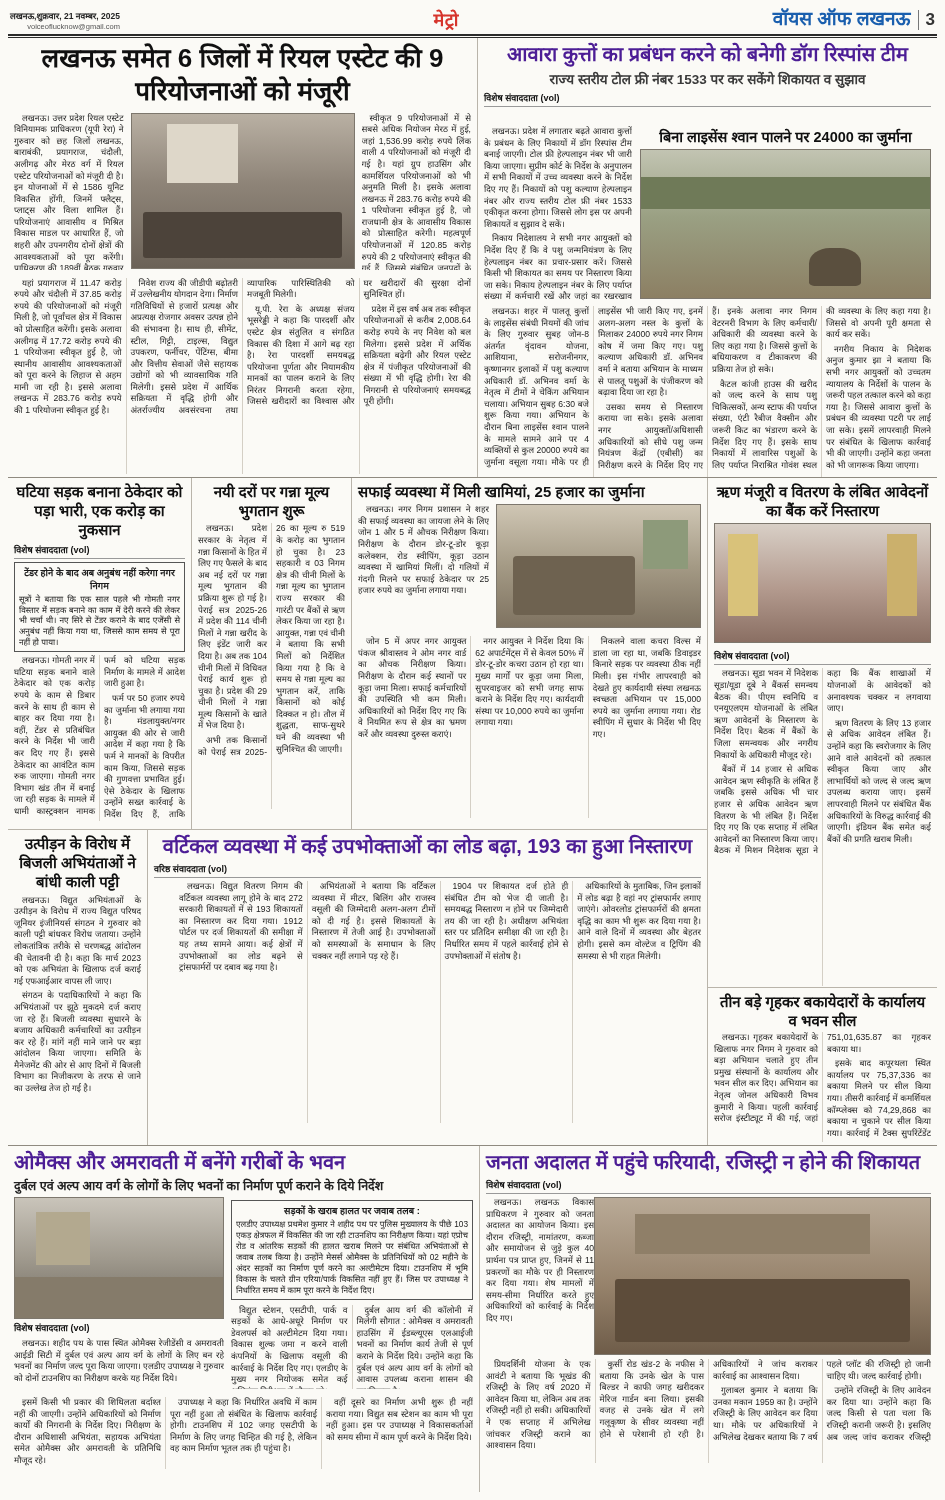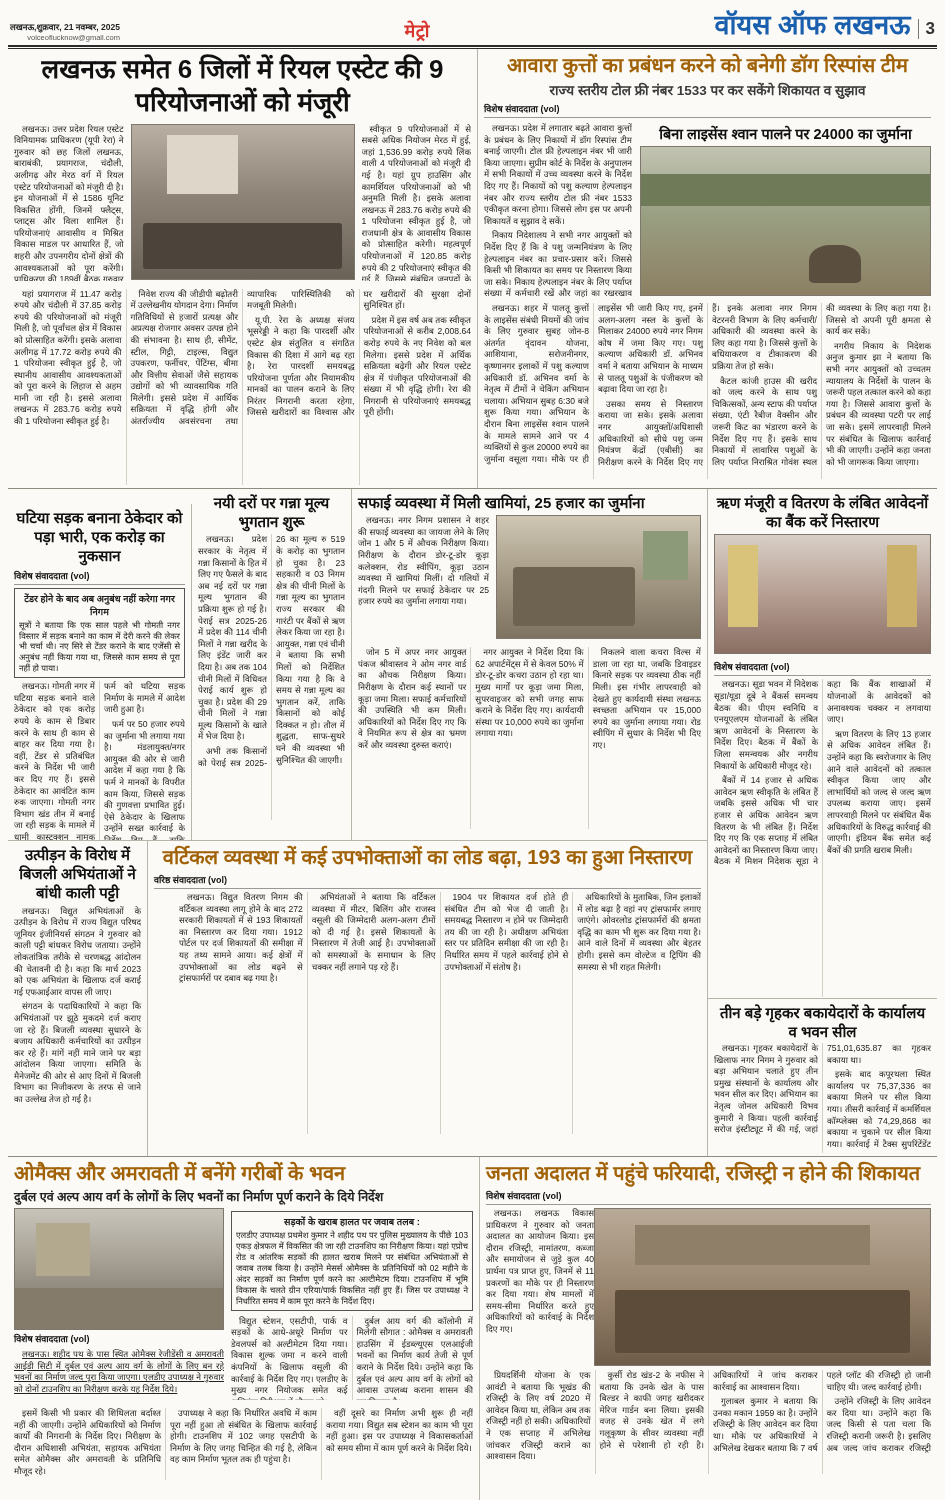--- a/index.html
+++ b/index.html
@@ -7,31 +7,31 @@
   body{font-family:"Liberation Sans","DejaVu Sans",sans-serif;}
   .page{position:relative;width:945px;height:1500px;margin:0 auto;background:#fbfaf6;color:#1c1c1c;padding:4px 8px 6px;overflow:hidden;}
 
   
   .masthead{display:flex;align-items:flex-end;justify-content:space-between;padding:1px 2px 3px;}
   .mast-left{line-height:1.25;}
   .dateline{font-size:8.5px;font-weight:bold;color:#222;}
   .email{font-size:7.5px;color:#555;text-align:right;}
   .section-name{color:#d6342c;font-weight:bold;font-size:18px;letter-spacing:.5px;}
   .mast-right{display:flex;align-items:baseline;gap:7px;}
-  .brand{color:#1a5fae;font-weight:bold;font-size:27px;}
+  .brand{color:#1a5fae;font-weight:bold;font-size:19px;}
   .pg-num{font-size:17px;font-weight:bold;color:#333;border-left:1.5px solid #777;padding-left:7px;}
   .double-rule{height:4px;border-top:2px solid #2b2b2b;border-bottom:1px solid #2b2b2b;}
 
   
   .row{display:flex;}
   article,aside{overflow:hidden;}
   article{padding:4px 6px;}
   .v-sep{border-right:1px solid #b9b4aa;}
   .hl-xl{font-size:26px;line-height:1.28;text-align:center;font-weight:bold;color:#101010;}
-  .hl-lg{font-size:20px;line-height:1.25;font-weight:bold;color:#a16207;}
+  .hl-lg{font-size:20px;line-height:1.25;font-weight:bold;color:#4c1d95;}
   .hl-md{font-size:15px;line-height:1.28;font-weight:bold;color:#101010;}
   .center{text-align:center;}
   .subhead{font-size:13.5px;color:#3a3a3a;text-align:center;font-weight:bold;margin-top:3px;}
   .byline{font-size:9px;font-weight:bold;color:#111;padding:3px 0 2px;border-bottom:1px solid #999;margin-bottom:3px;}
   .bp{font-size:8.6px;line-height:1.35;text-align:justify;color:#232323;margin-bottom:3px;text-indent:8px;}
   .cols{column-gap:9px;column-rule:1px solid #d4cfc5;overflow:hidden;}
   .c2{column-count:2;} .c3{column-count:3;} .c4{column-count:4;}
   .photo{position:relative;border:1px solid #7d776d;overflow:hidden;}
   .inset-box{border:1.2px solid #555;padding:3px 4px;margin:3px 0;overflow:hidden;}
   .box-title{display:block;font-size:9.5px;font-weight:bold;text-align:center;margin-bottom:2px;}
@@ -40,36 +40,36 @@
   
   .top-row{height:440px;border-bottom:1.5px solid #8f8a80;}
   .art-rera{width:470px;}
   .rera-top{display:flex;gap:7px;height:160px;margin-top:4px;}
   .rera-col{width:112px;overflow:hidden;}
   .photo-rera{width:224px;height:156px;flex:0 0 auto;background:linear-gradient(180deg,#b9b0a3 0%,#8e8478 45%,#6b6257 100%);}
   .photo-rera::before{content:"";position:absolute;left:16%;top:7%;width:32%;height:38%;background:#ded7c9;}
   .photo-rera::after{content:"";position:absolute;left:5%;bottom:6%;width:90%;height:30%;background:#4c433a;border-radius:3px;}
   .rera-bottom{height:196px;margin-top:5px;}
   .art-dog{flex:1;}
-  .dog-top{display:flex;gap:8px;height:176px;margin-top:5px;justify-content:flex-end;}
+  .dog-top{display:flex;gap:8px;height:176px;margin-top:19px;justify-content:flex-end;}
   .dog-leftcol{width:148px;overflow:hidden;}
   .dog-right{flex:1;}
   .dog-subhl{font-size:14.5px;font-weight:bold;text-align:center;margin-bottom:3px;color:#101010;}
   .photo-dog{width:100%;height:150px;background:linear-gradient(180deg,#c2c4b2 0%,#9aa083 45%,#8c7f63 100%);}
   .photo-dog::before{content:"";position:absolute;left:0;top:18%;width:100%;height:22%;background:#6f7a58;}
   .photo-dog::after{content:"";position:absolute;left:58%;bottom:8%;width:18%;height:26%;background:#5a4f3e;border-radius:40% 40% 10% 10%;}
   .dog-bottom{height:176px;margin-top:4px;}
 
   
   .mid-row{height:668px;border-bottom:1.5px solid #8f8a80;}
   .mid-left{flex:1;display:flex;flex-direction:column;min-width:0;}
   .mid-top{display:flex;height:352px;border-bottom:1px solid #b9b4aa;}
   .mid-bottom{display:flex;flex:1;}
   .right-rail{width:230px;border-left:1px solid #b9b4aa;display:flex;flex-direction:column;}
-  .art-road{width:184px;margin-top:15px;}
+  .art-road{width:184px;}
   .road-body{height:166px;}
   .art-cane{width:160px;}
   .cane-body{height:286px;margin-top:3px;}
   .art-safai{flex:1;}
   .safai-top{display:flex;gap:7px;height:128px;margin-top:3px;}
   .safai-leftcol{flex:1;overflow:hidden;}
   .photo-safai{width:205px;height:124px;flex:0 0 auto;background:linear-gradient(180deg,#cfc6b4 0%,#a49a85 50%,#7e7260 100%);}
   .photo-safai::before{content:"";position:absolute;left:8%;bottom:10%;width:60%;height:48%;background:#6e6250;border-radius:4px;}
   .photo-safai::after{content:"";position:absolute;right:6%;top:12%;width:22%;height:40%;background:#8d9a7a;}
   .safai-bottom{height:182px;margin-top:4px;}
@@ -87,21 +87,21 @@
   
   .bottom-row{height:346px;}
   .art-omaxe{width:472px;}
   .omaxe-sub{font-size:12.5px;font-weight:bold;color:#222;margin:2px 0 3px;}
   .omaxe-mid{display:flex;gap:7px;height:192px;}
   .omaxe-left{width:210px;display:flex;flex-direction:column;min-width:0;}
   .photo-omaxe{width:100%;height:122px;background:linear-gradient(180deg,#c9c4ba 0%,#a09a8e 50%,#6f695f 100%);}
   .photo-omaxe::before{content:"";position:absolute;left:0;bottom:0;width:100%;height:34%;background:#857b6a;}
   .photo-omaxe::after{content:"";position:absolute;left:10%;top:12%;width:26%;height:44%;background:#b3a98f;}
   .omaxe-left .byline{border-bottom:none;padding:2px 0 1px;}
-  .omaxe-left .bp{flex:1;overflow:hidden;text-decoration:underline;}
+  .omaxe-left .bp{flex:1;overflow:hidden;}
   .omaxe-right{flex:1;display:flex;flex-direction:column;min-width:0;}
   .omaxe-right .cols{flex:1;margin-top:2px;}
   .omaxe-bottom{height:72px;margin-top:8px;}
   .art-adalat{flex:1;}
   .adalat-mid{display:flex;height:158px;margin-top:2px;}
   .adalat-leftcol{width:108px;overflow:hidden;}
   .photo-adalat{flex:1;height:100%;background:linear-gradient(180deg,#b9aa97 0%,#97836c 55%,#6e5c49 100%);}
   .photo-adalat::before{content:"";position:absolute;left:6%;bottom:8%;width:88%;height:40%;background:#5d4c3a;border-radius:3px;}
   .photo-adalat::after{content:"";position:absolute;left:12%;top:10%;width:70%;height:26%;background:#8f7f68;}
   .adalat-bottom{height:104px;margin-top:4px;}

